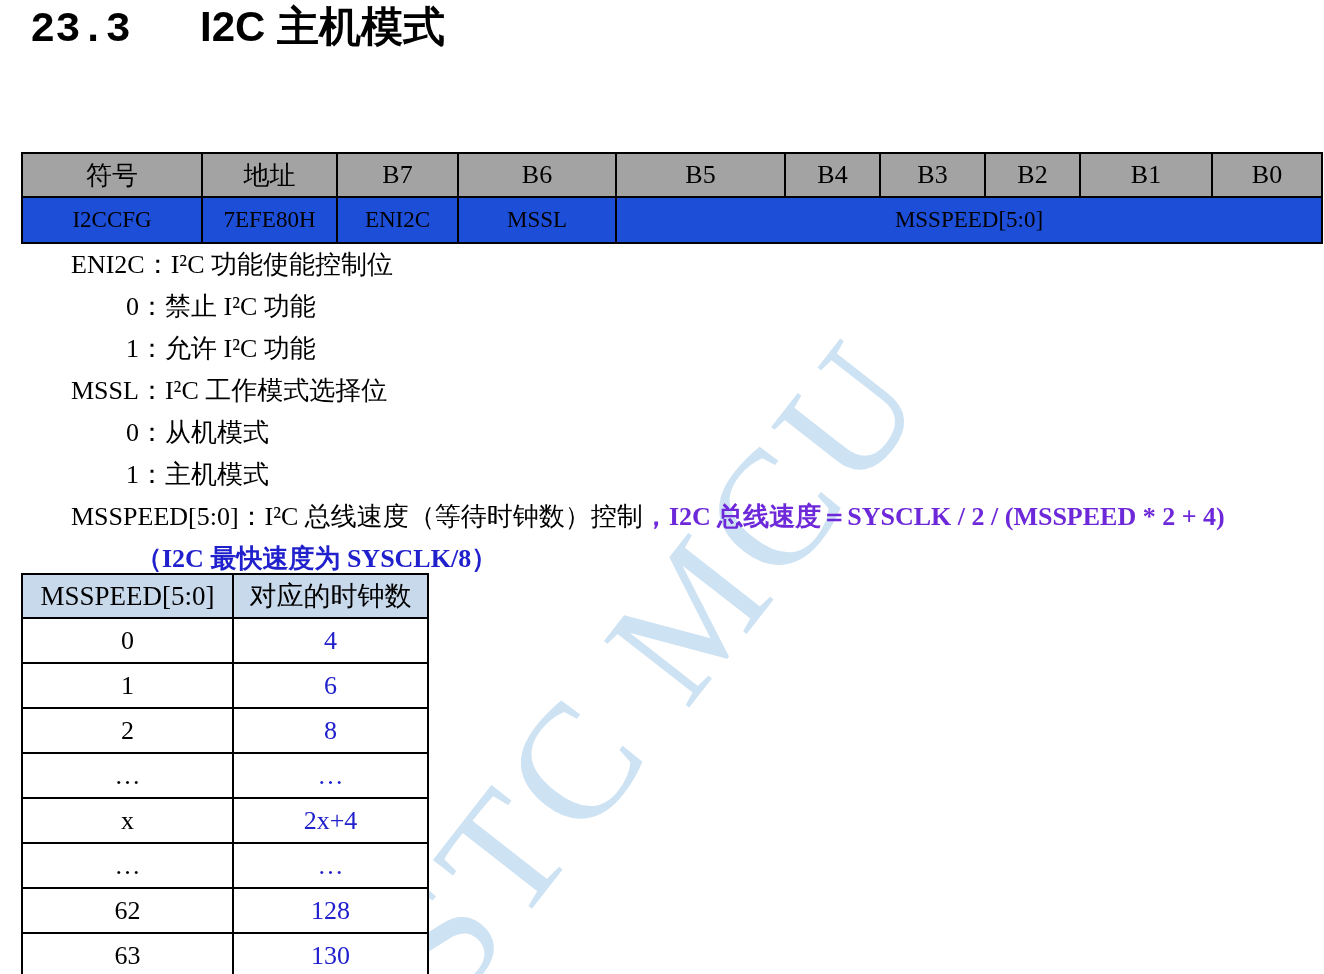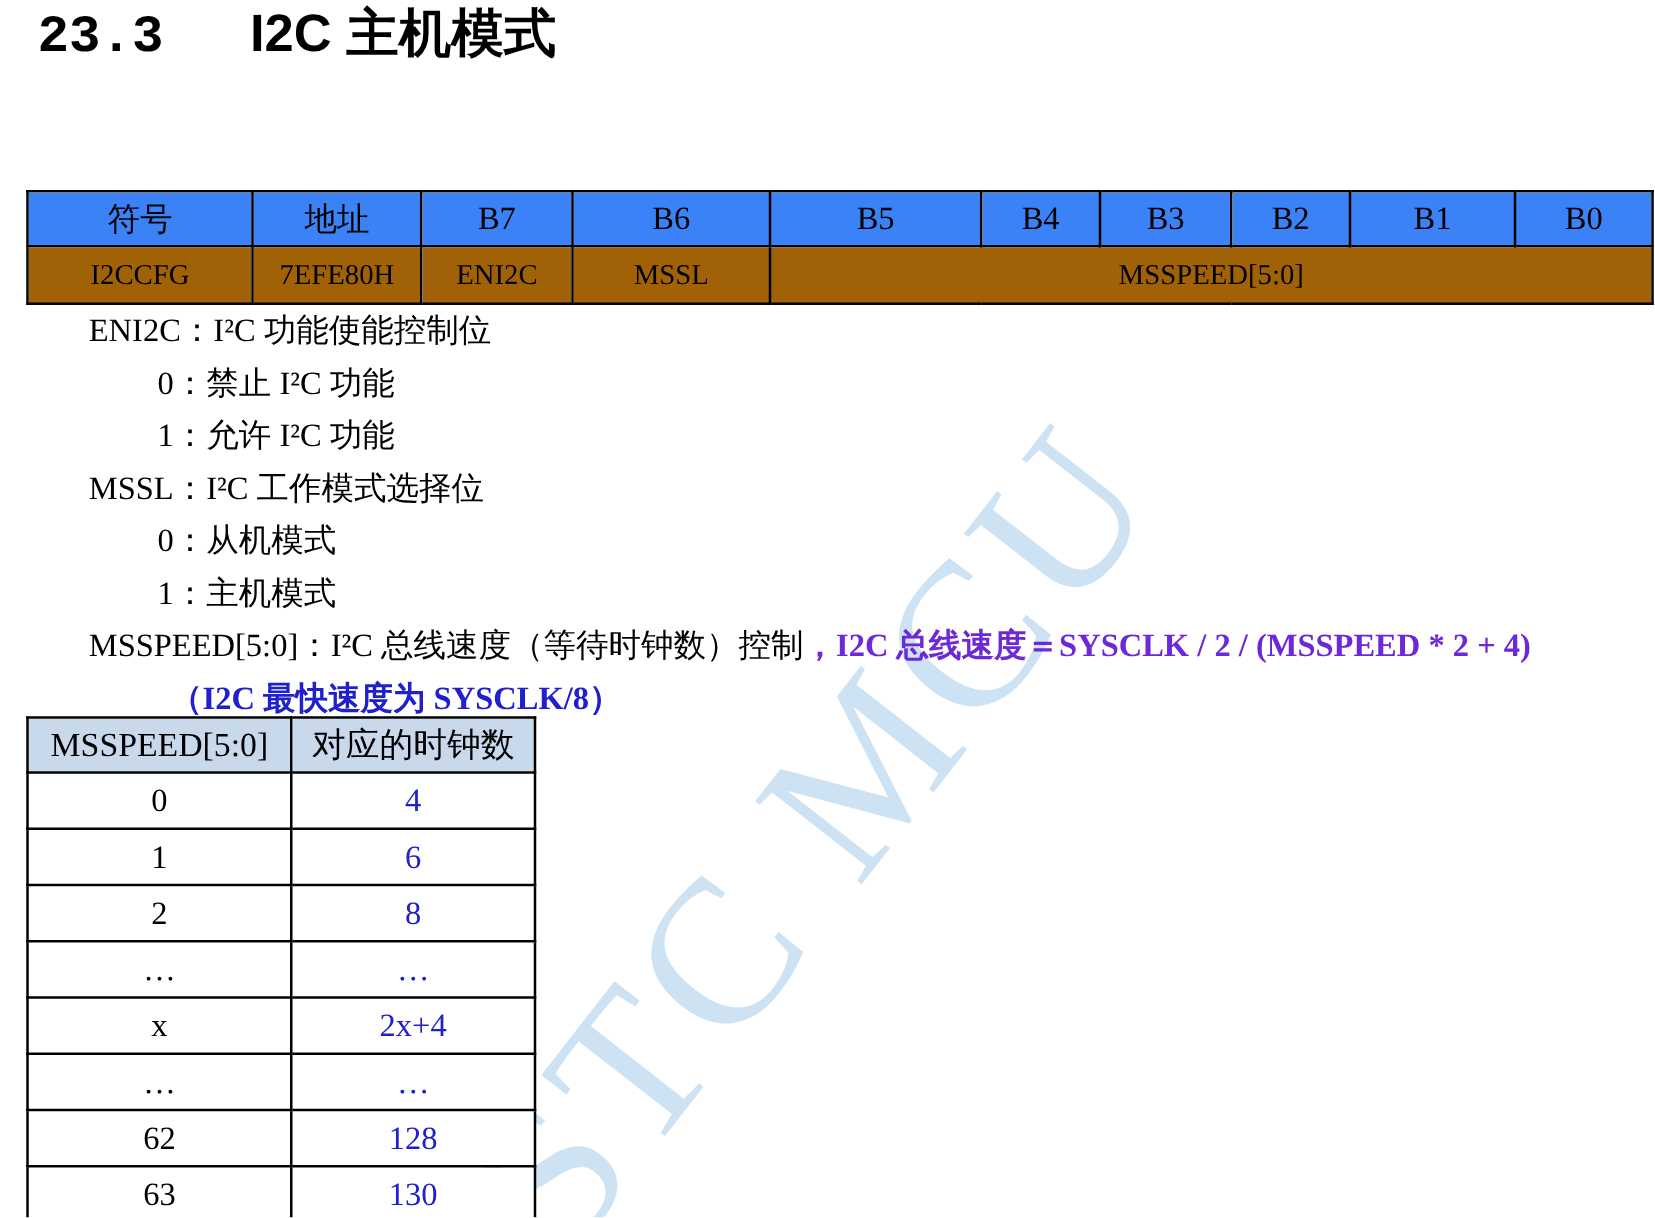--- a/index.html
+++ b/index.html
@@ -26,22 +26,22 @@
   .h2 .num{display:inline-block;width:170px;font-family:Liberation Mono, monospace;}
   .h3{
     position:absolute;left:30px;top:84px;
     font-weight:bold;font-size:38px;line-height:44px;white-space:nowrap;
   }
   .h3 .num{display:inline-block;width:170px;}
   
   table{border-collapse:collapse;table-layout:fixed;}
   td,th{border:2px solid #000;text-align:center;vertical-align:middle;padding:0;overflow:hidden;}
   .reg-table{position:absolute;left:21px;top:152px;width:1300px;}
-  .reg-table th{background:#3b82f6;font-weight:normal;font-size:26px;height:42px;}
-  .reg-table td{background:#a16207;font-size:23px;height:44px;}
+  .reg-table th{background:#a3a3a3;font-weight:normal;font-size:26px;height:42px;}
+  .reg-table td{background:#1d4ed8;font-size:23px;height:44px;}
   .speed-table{position:absolute;left:21px;top:573px;width:406px;}
   .speed-table th{background:#c9d9ec;font-weight:normal;font-size:27px;height:42px;}
   .speed-table td{background:#ffffff;font-size:26px;height:43px;}
   .blue{color:#2020cc;}
   
   .desc{position:absolute;left:35px;top:244px;width:1285px;font-size:26px;line-height:42px;}
   .line{height:42px;white-space:nowrap;margin-left:36px;}
   .indent1{padding-left:55px;}
   .indent2{padding-left:65px;}
   .formula{color:#6d28d9;font-weight:bold;}

